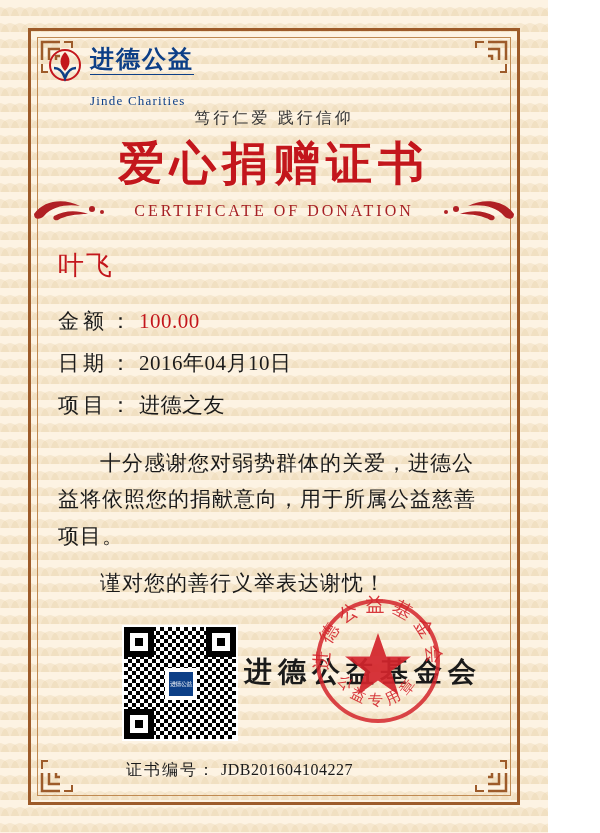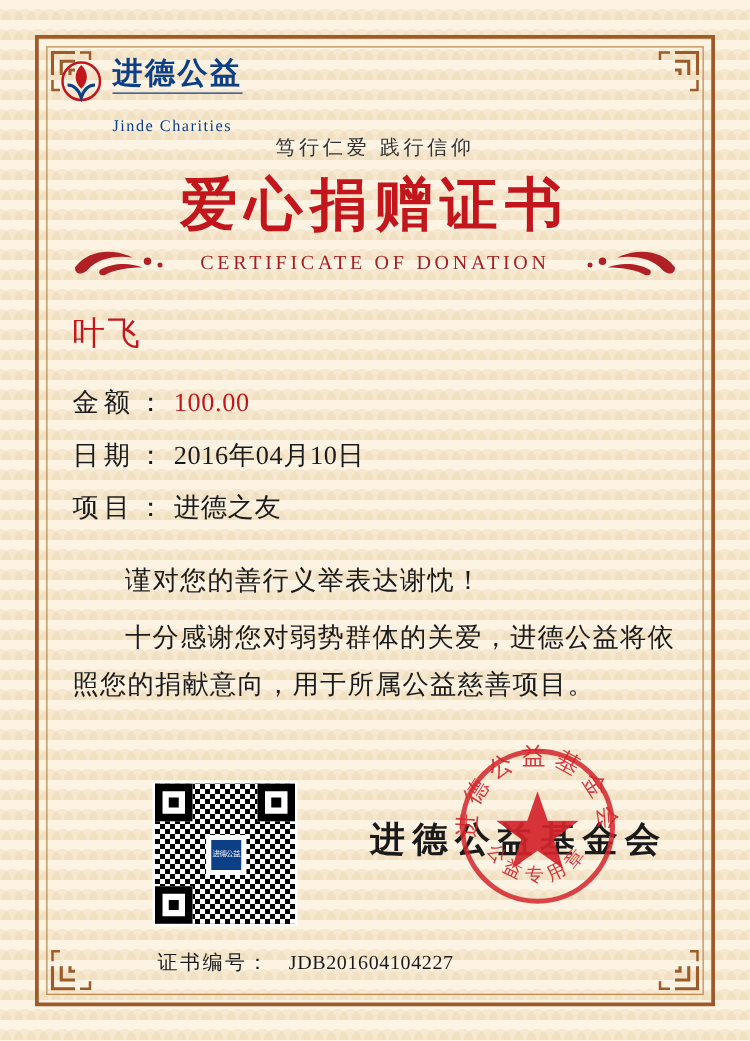--- a/index.html
+++ b/index.html
@@ -9,21 +9,21 @@
   }
   body {
     width: 600px;
     height: 833px;
     font-family: "Liberation Sans", sans-serif;
     overflow: hidden;
   }
 
   .certificate {
     position: relative;
-    width: 600px;
+    width: 548px;
     height: 833px;
     box-sizing: border-box;
     background: #fdf6e6;
     overflow: hidden;
   }
 
   
   .bg-pattern {
     position: absolute;
     inset: 0;
@@ -287,21 +287,21 @@
     left: 62px;
     bottom: 6px;
     font-family: "Liberation Serif", serif;
     font-size: 16px;
     color: #1a1a1a;
     letter-spacing: 1px;
     display: flex;
     align-items: baseline;
   }
   .cert-no .label { letter-spacing: 2px; }
-  .cert-no .value { margin-left: 16px; letter-spacing: 0.5px; }
+  .cert-no .value { margin-left: 6px; letter-spacing: 0.5px; }
 </style>
 </head>
 <body>
 
 <div class="certificate">
 
   <div class="bg-pattern"></div>
   <div class="frame-outer"></div>
   <div class="frame-inner"></div>
 
@@ -415,22 +415,22 @@
         <span class="field-value">2016年04月10日</span>
       </div>
       <div class="field-row">
         <span class="field-label">项目</span>
         <span class="field-sep">：</span>
         <span class="field-value">进德之友</span>
       </div>
     </div>
 
     <div class="body-text">
+      <p>十分感谢您对弱势群体的关爱，进德公益将依照您的捐献意向，用于所属公益慈善项目。</p>
       <p>谨对您的善行义举表达谢忱！</p>
-      <p>十分感谢您对弱势群体的关爱，进德公益将依照您的捐献意向，用于所属公益慈善项目。</p>
     </div>
 
     <div class="bottom">
 
       <div class="qr">
         <div class="qr-canvas">
           <span class="qr-eye tl"></span>
           <span class="qr-eye tr"></span>
           <span class="qr-eye bl"></span>
           <span class="qr-center">

